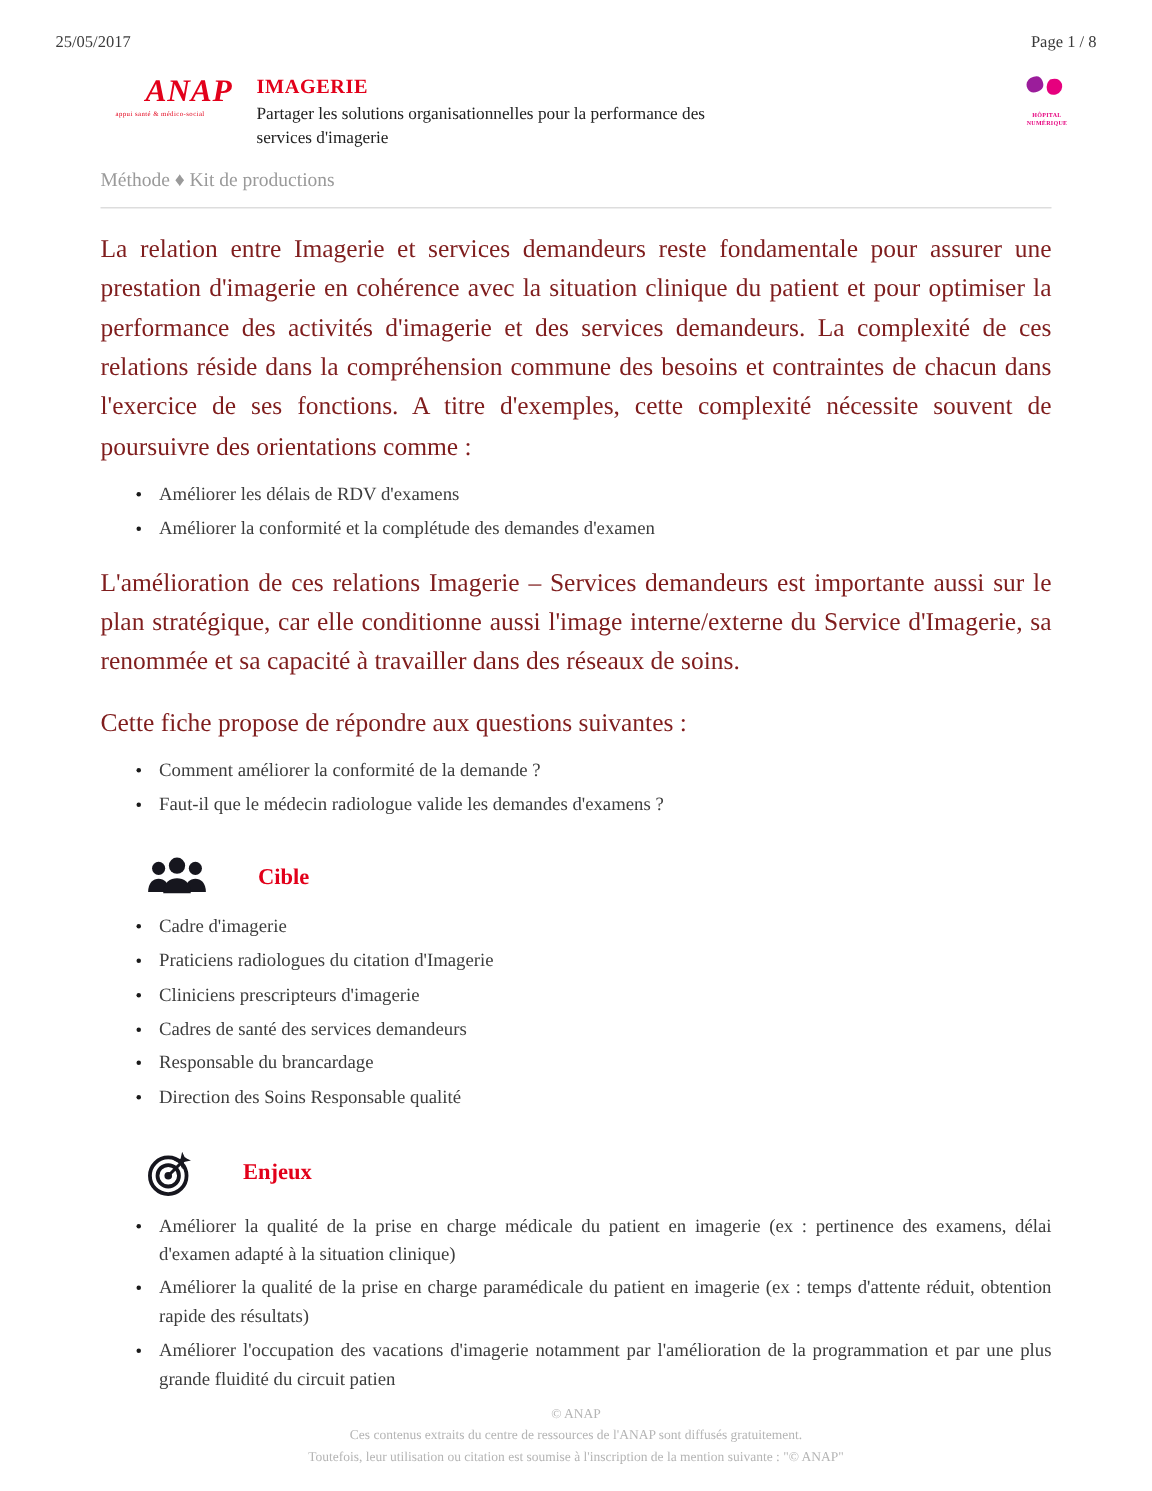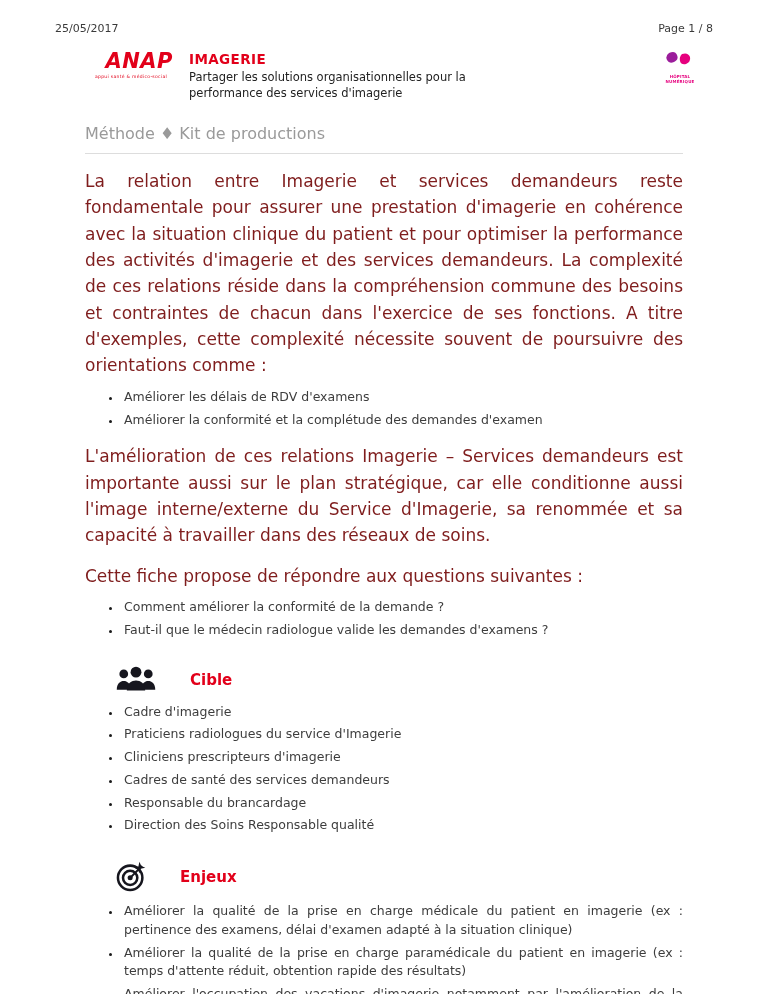--- a/index.html
+++ b/index.html
@@ -4,23 +4,24 @@
 <style>
   * { box-sizing: border-box; }
   html, body { margin: 0; padding: 0; background: #ffffff; }
   body {
     width: 768px; height: 994px;
     font-family: "DejaVu Sans", "Liberation Sans", sans-serif;
   }
   .page {
     position: relative;
     width: 768px; height: 994px;
-    padding: 22px 55px;
+    padding: 22px 37px;
     overflow: hidden;
     background: #ffffff;
+    font-family: Liberation Serif, serif;
   }
   .meta-row {
     display: flex; justify-content: space-between;
     font-size: 11px; color: #3a3a3a;
   }
   .site-header {
     display: flex; align-items: flex-start; gap: 16px;
     margin: 16px 0 0 40px; position: relative; min-height: 48px;
   }
   .anap-logo { width: 78px; }
@@ -28,21 +29,21 @@
     font-style: italic; font-weight: bold; font-size: 21px;
     color: #e2001a; letter-spacing: .5px; line-height: 1; text-align: right;
   }
   .anap-tag { font-size: 4.5px; color: #e2001a; margin-top: 2px; letter-spacing: .3px; }
   .site-title { font-size: 13.5px; font-weight: bold; color: #e2001a; letter-spacing: .4px; }
   .site-subtitle { font-size: 11.5px; color: #222; max-width: 330px; line-height: 1.35; margin-top: 3px; }
   .hn-logo { position: absolute; right: 12px; top: 0; width: 42px; text-align: center; }
   .hn-text { font-size: 4px; color: #e6007e; font-weight: bold; line-height: 1.3; letter-spacing: .2px; margin-top: 1px; }
   .article { margin: 0 30px; }
   .url { margin: 26px 0 0; font-size: 13px; color: #2e2e2e; line-height: 1.5; overflow-wrap: break-word; }
-  .breadcrumb { margin-top: 23px; font-size: 16px; color: #9a9a9a; }
+  .breadcrumb { margin-top: 12px; font-size: 13px; color: #9a9a9a; }
   .title { margin: 8px 0 0; font-size: 23px; line-height: 1.2; color: #e2001a; font-weight: bold; }
   .title-rule { border: none; border-top: 1px solid #dddddd; margin: 10px 0 0; }
   .body-p { margin: 14px 0 0; font-size: 17px; color: #7f1d1d; line-height: 1.55; text-align: justify; }
   .bullets { margin: 9px 0 0; padding-left: 37px; font-size: 12.5px; color: #3d3d3d; line-height: 1.5; }
   .bullets li { margin: 0 0 4px; padding-left: 2px; text-align: justify; }
   .bullets li::marker { color: #1a1a1a; font-size: 11px; }
   .section-head { display: flex; align-items: center; gap: 33px; margin: 26px 0 0 30px; }
   .section-title { font-size: 15px; font-weight: bold; color: #e2001a; }
   .icon { display: inline-flex; align-items: center; }
   .footer {
@@ -110,21 +111,21 @@
             <circle cx="24" cy="7" r="6.2"></circle>
             <path d="M13.5 28 c0 -8.5 5.5 -11.5 10.5 -11.5 s10.5 3 10.5 11.5 z"></path>
           </g>
         </svg>
       </span>
       <span class="section-title">Cible</span>
     </div>
 
     <ul class="bullets">
         <li>Cadre d'imagerie</li>
-        <li>Praticiens radiologues du service d'Imagerie</li>
+        <li>Praticiens radiologues du citation d'Imagerie</li>
         <li>Cliniciens prescripteurs d'imagerie</li>
         <li>Cadres de santé des services demandeurs</li>
         <li>Responsable du brancardage</li>
         <li>Direction des Soins Responsable qualité</li>
       </ul>
 
     <div class="section-head">
       <span class="icon">
         <svg width="32" height="32" viewBox="0 0 38 38">
           <circle cx="18" cy="20" r="14.5" fill="none" stroke="#16161e" stroke-width="3"></circle>
@@ -137,14 +138,19 @@
       <span class="section-title">Enjeux</span>
     </div>
 
     <ul class="bullets">
         <li>Améliorer la qualité de la prise en charge médicale du patient en imagerie (ex : pertinence des examens, délai d'examen adapté à la situation clinique)</li>
         <li>Améliorer la qualité de la prise en charge paramédicale du patient en imagerie (ex : temps d'attente réduit, obtention rapide des résultats)</li>
         <li>Améliorer l'occupation des vacations d'imagerie notamment par l'amélioration de la programmation et par une plus grande fluidité du circuit patien</li>
       </ul>
   </div>
 
+  <div class="footer">
+    <div>© ANAP</div>
+    <div>Ces contenus extraits du centre de ressources de l'ANAP sont diffusés gratuitement.</div>
+    <div>Toutefois, leur utilisation ou citation est soumise à l'inscription de la mention suivante : "© ANAP"</div>
+  </div>
 
 </div>
 
 </body></html>

